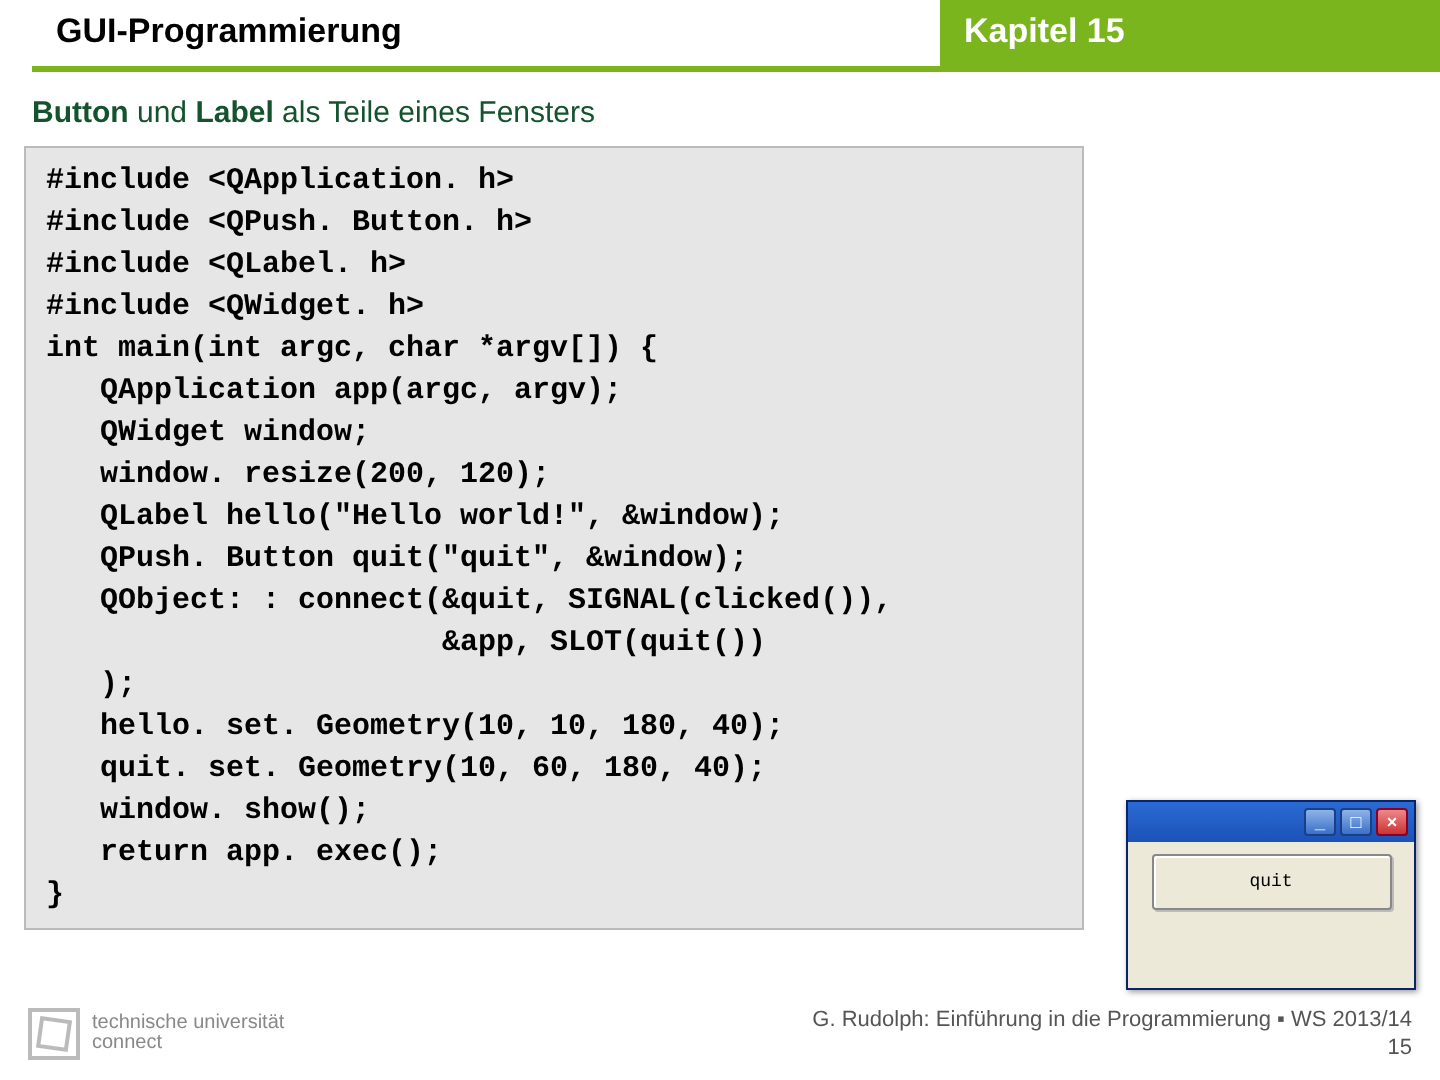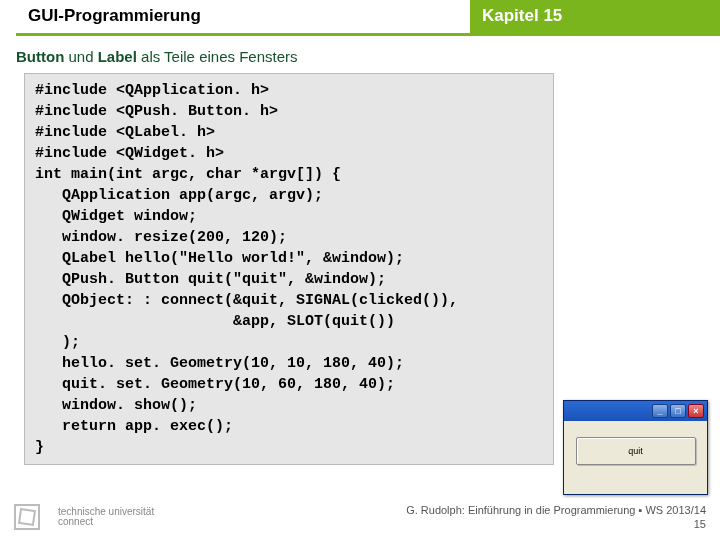--- a/index.html
+++ b/index.html
@@ -34,21 +34,21 @@
     padding: 6px 12px;
   }
   .subtitle {
     padding: 12px 16px 8px 16px;
     font-size: 15px;
     color: #14532d;
   }
   .subtitle b { font-weight: bold; }
   .content-row {
     display: flex;
-    padding: 0 24px;
+    padding: 0 12px;
     gap: 2px;
     align-items: center;
   }
   .code-box {
     background: #e6e6e6;
     border: 1px solid #bbb;
     font-family: "Courier New", Courier, monospace;
     font-size: 15px;
     font-weight: bold;
     line-height: 1.4;
@@ -101,48 +101,49 @@
     display: flex;
     flex-direction: column;
     gap: 10px;
   }
   .win-label {
     font-size: 9px;
     color: #000;
     padding: 2px 4px;
   }
   .win-button {
-    margin: 10px auto;
+    margin: 0 auto;
     width: 120px;
     height: 28px;
     background: #ece9d8;
     border: 1px solid #888;
     border-radius: 2px;
     text-align: center;
     font-size: 9px;
     line-height: 26px;
     box-shadow: inset 1px 1px #fff, 1px 1px #bbb;
+    font-family: Liberation Mono, monospace;
   }
   .footer {
     position: absolute;
     bottom: 0;
     left: 0;
     right: 0;
     height: 42px;
     display: flex;
     align-items: center;
     justify-content: space-between;
     padding: 0 14px 4px 14px;
     font-size: 11px;
     color: #555;
   }
   .logo {
     display: flex;
     align-items: center;
-    gap: 18px;
+    gap: 6px;
     color: #888;
   }
   .logo-icon {
     width: 26px;
     height: 26px;
     border: 2px solid #bbb;
     position: relative;
   }
   .logo-icon::before {
     content: "";

